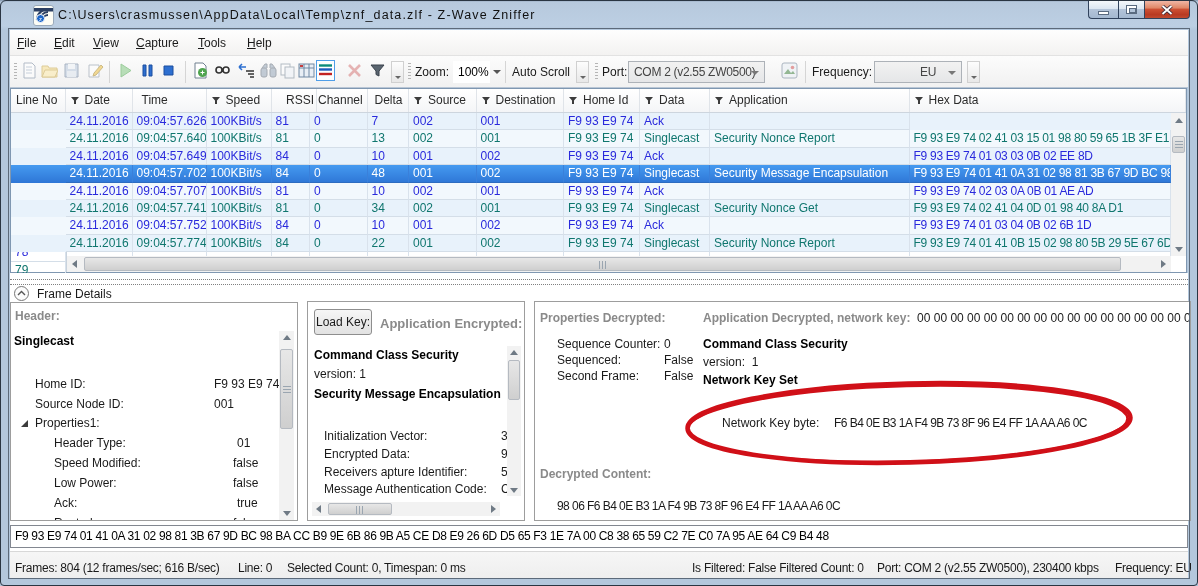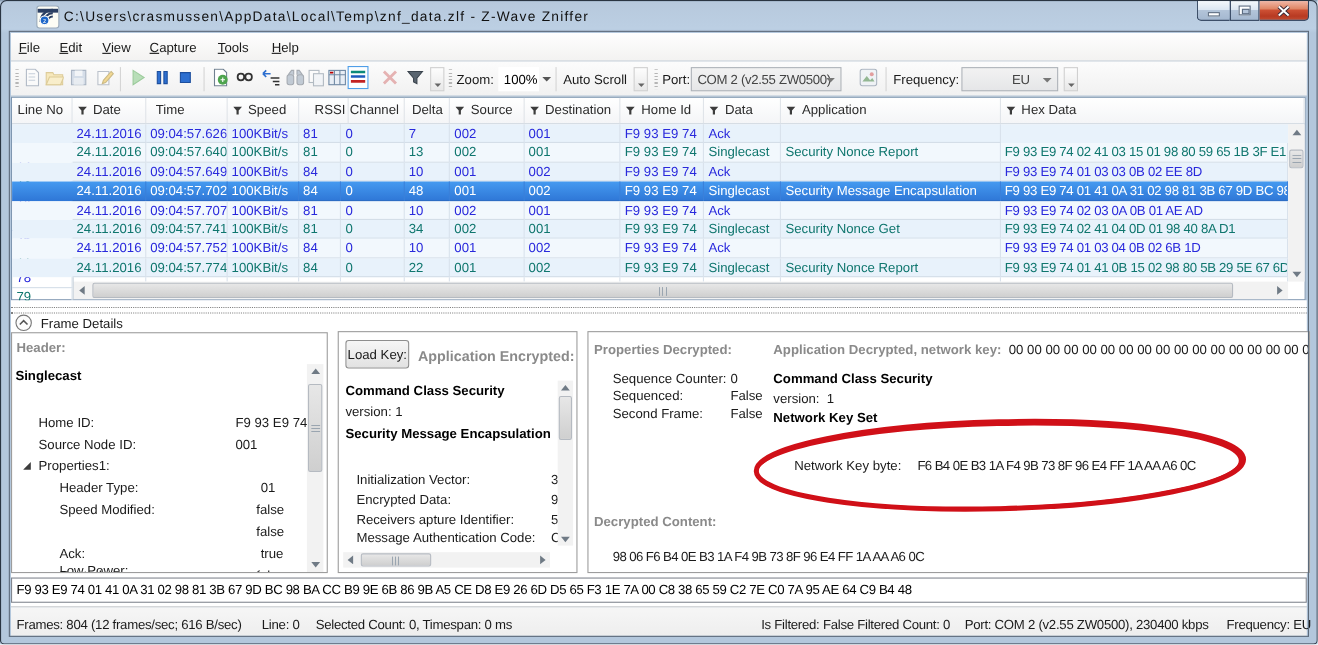--- a/index.html
+++ b/index.html
@@ -438,21 +438,21 @@
       <div class="ntext" style="left:24px;top:94px;">Source Node ID:</div>
         <div class="ntext" style="left:203px;top:94px;">001</div>
       <svg style="position:absolute;left:10px;top:117px;" width="8" height="8" viewBox="0 0 8 8">
           <path d="M7 0v7H0z" fill="#3c3c3c"></path>
         </svg>
       <div class="ntext" style="left:24px;top:113px;">Properties1:</div>
       <div class="ntext" style="left:43px;top:133px;">Header Type:</div>
         <div class="ntext" style="left:226px;top:133px;">01</div>
       <div class="ntext" style="left:43px;top:153px;">Speed Modified:</div>
         <div class="ntext" style="left:222px;top:153px;">false</div>
-      <div class="ntext" style="left:43px;top:173px;margin-top:36px;">Low Power:</div>
+      <div class="ntext" style="left:43px;top:173px;">Low Power:</div>
         <div class="ntext" style="left:222px;top:173px;">false</div>
       <div class="ntext" style="left:43px;top:193px;">Ack:</div>
         <div class="ntext" style="left:226px;top:193px;">true</div>
       <div class="ntext" style="left:43px;top:213px;">Routed:</div>
         <div class="ntext" style="left:222px;top:213px;">false</div>
       <div class="sb-track" style="left:268px;top:28px;width:15px;height:189px;">
         <div class="sb-btn" style="left:0;top:0;width:15px;height:13px;">
             <div class="arr arr-up"></div>
           </div>
         <div class="sb-thumb" style="left:1px;top:18px;width:13px;height:80px;">

